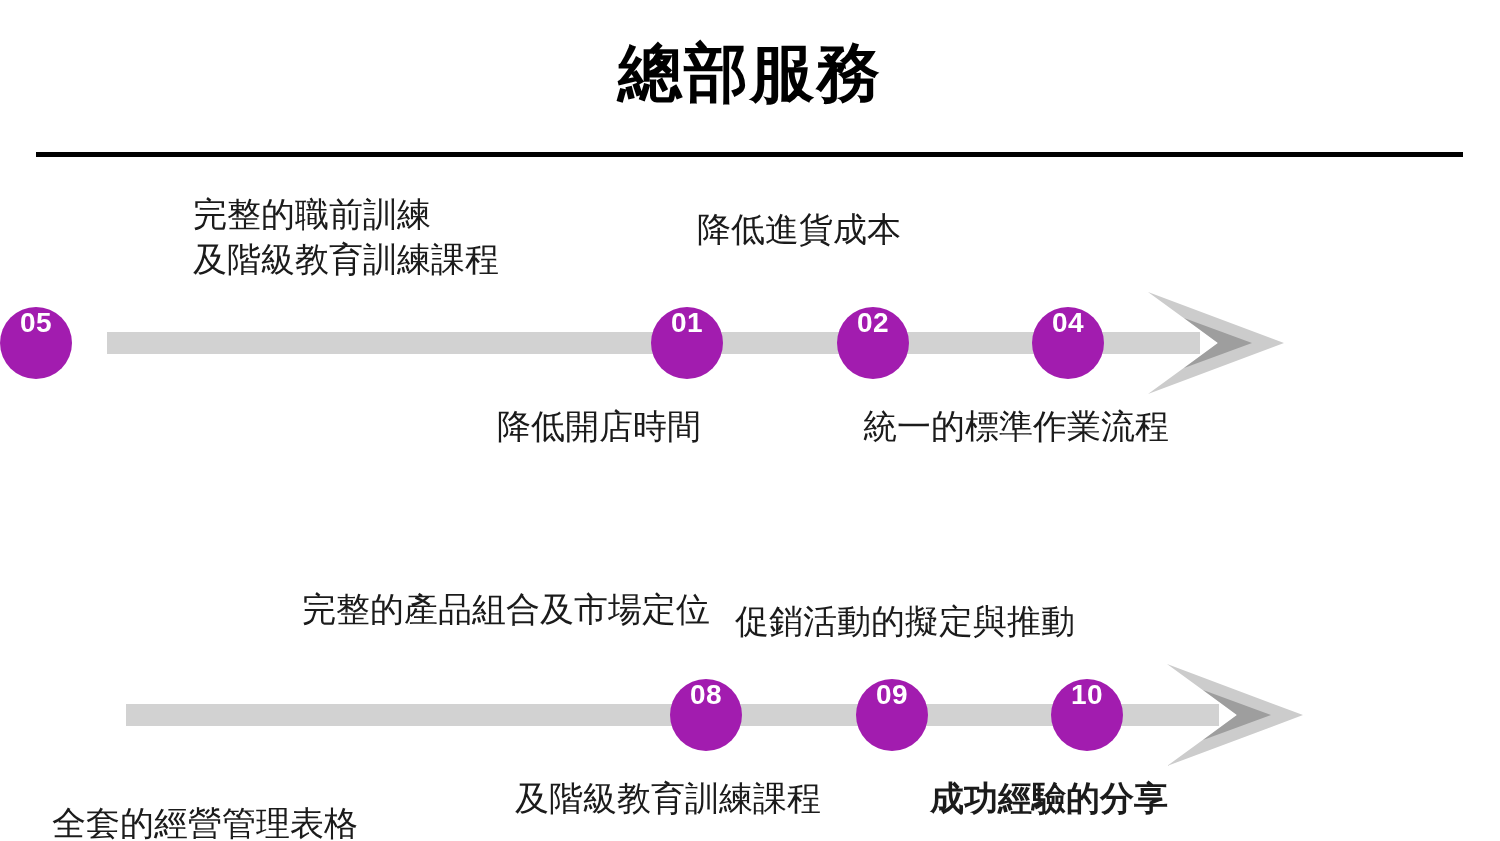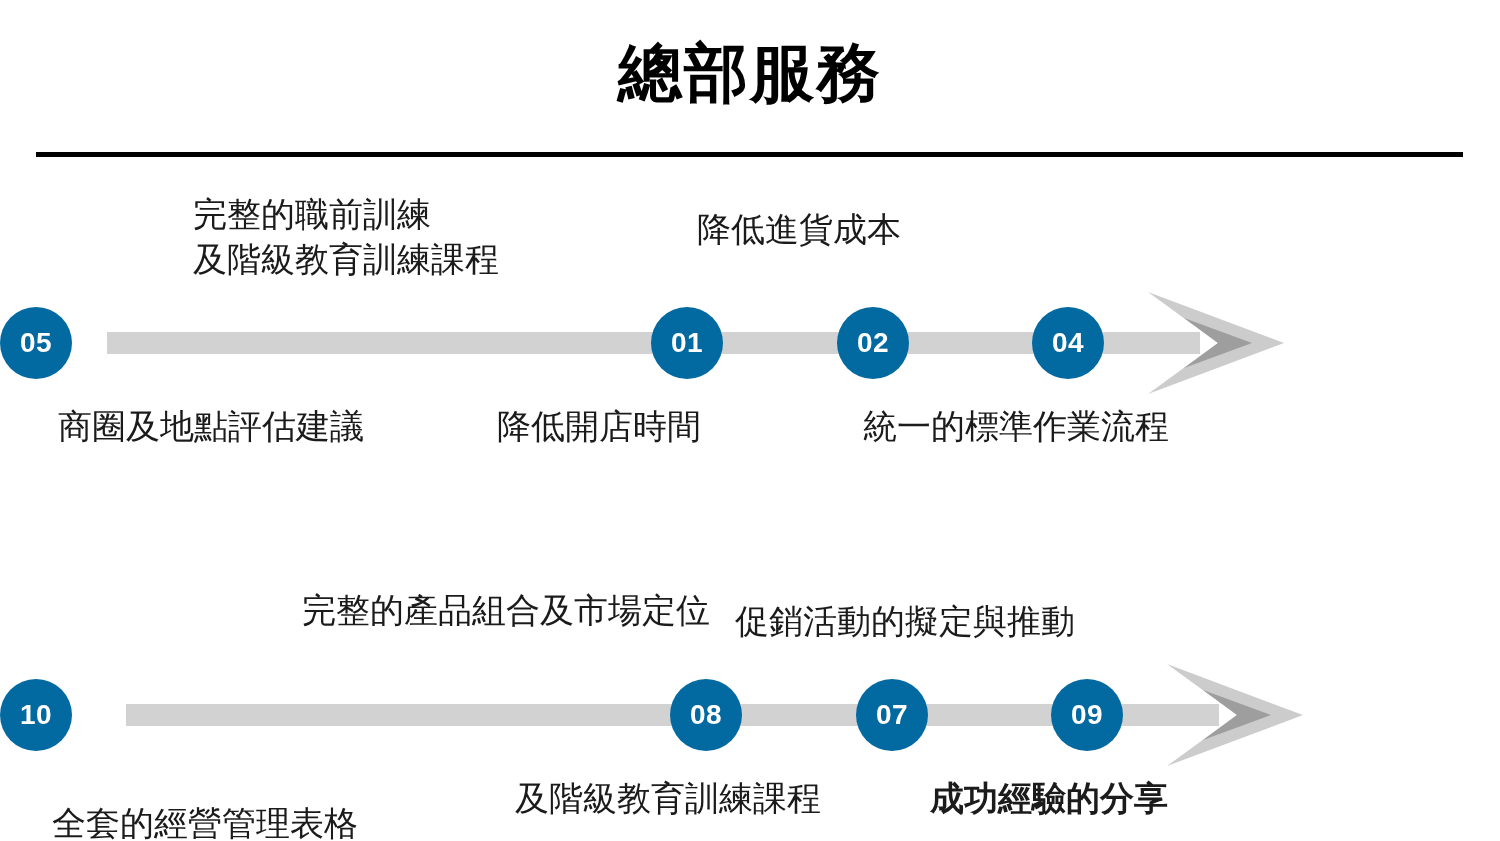--- a/index.html
+++ b/index.html
@@ -64,24 +64,24 @@
     height: 110px;
   }
   #timeline-row-1 .arrow-head { left: 1148px; }
   #timeline-row-2 .arrow-head { left: 1167px; }
 
   .node {
     position: absolute;
     width: 72px;
     height: 72px;
     border-radius: 50%;
-    background: #0369a1;
+    background: #a21caf;
     top: 127px;
     display: flex;
-    align-items: center;
+    align-items: flex-start;
     justify-content: center;
     color: #ffffff;
     font-size: 28px;
     font-weight: bold;
     letter-spacing: 0.5px;
   }
 
   
   #timeline-row-1 .node:nth-of-type(1) { left: 262px; }
   #timeline-row-1 .node:nth-of-type(2) { left: 456px; }
@@ -109,21 +109,21 @@
 
   
   #cap-01 { left:  58px; top: 224px; width: 430px; }
   #cap-02 { left: 193px; top:  12px; width: 420px; }
   #cap-03 { left: 497px; top: 224px; width: 380px; }
   #cap-04 { left: 697px; top:  27px; width: 350px; }
   #cap-05 { left: 863px; top: 224px; width: 420px; }
 
   
   #cap-06 { left:  52px; top: 224px; width: 430px; margin-top: 25px; }
-  #cap-07 { left: 302px; top:  36px; width: 430px; }
+  #cap-07 { left: 302px; top:  36px; width: 430px; font-family: Liberation Serif, serif; }
   #cap-08 { left: 515px; top: 224px; width: 400px; }
   #cap-09 { left: 735px; top:  36px; width: 360px; margin-top: 11px; }
   #cap-10 { left: 930px; top: 224px; width: 360px; font-weight: bold; }
 </style>
 </head>
 <body>
 
 <div class="slide-title">總部服務</div>
 
 <div class="title-rule"></div>
@@ -145,21 +145,20 @@
   <div class="node">
     <span>02</span>
   </div>
   <div class="node">
     <span>04</span>
   </div>
   <div class="node">
     <span>05</span>
   </div>
 
-  <div class="caption below" id="cap-01">商圈及地點評估建議</div>
   <div class="caption above" id="cap-02">完整的職前訓練
 及階級教育訓練課程</div>
   <div class="caption above" id="cap-04">降低進貨成本</div>
   <div class="caption below" id="cap-03">降低開店時間</div>
   <div class="caption below" id="cap-05">統一的標準作業流程</div>
 </div>
 
 <div class="timeline" id="timeline-row-2">
 
   <div class="rail"></div>
@@ -168,23 +167,20 @@
     <svg width="140" height="110" viewBox="0 0 140 110" aria-hidden="true">
       <polygon points="0,4 136,55 0,106 70,55" fill="#cccccc"></polygon>
       <polygon points="36,30 104,55 36,80 70,55" fill="#9e9e9e"></polygon>
     </svg>
   </div>
 
   <div class="node">
     <span>08</span>
   </div>
   <div class="node">
-    <span>07</span>
-  </div>
-  <div class="node">
     <span>09</span>
   </div>
   <div class="node">
     <span>10</span>
   </div>
 
   <div class="caption below" id="cap-06">全套的經營管理表格</div>
   <div class="caption above" id="cap-07">完整的產品組合及市場定位</div>
   <div class="caption below" id="cap-08">及階級教育訓練課程</div>
   <div class="caption above" id="cap-09">促銷活動的擬定與推動</div>

